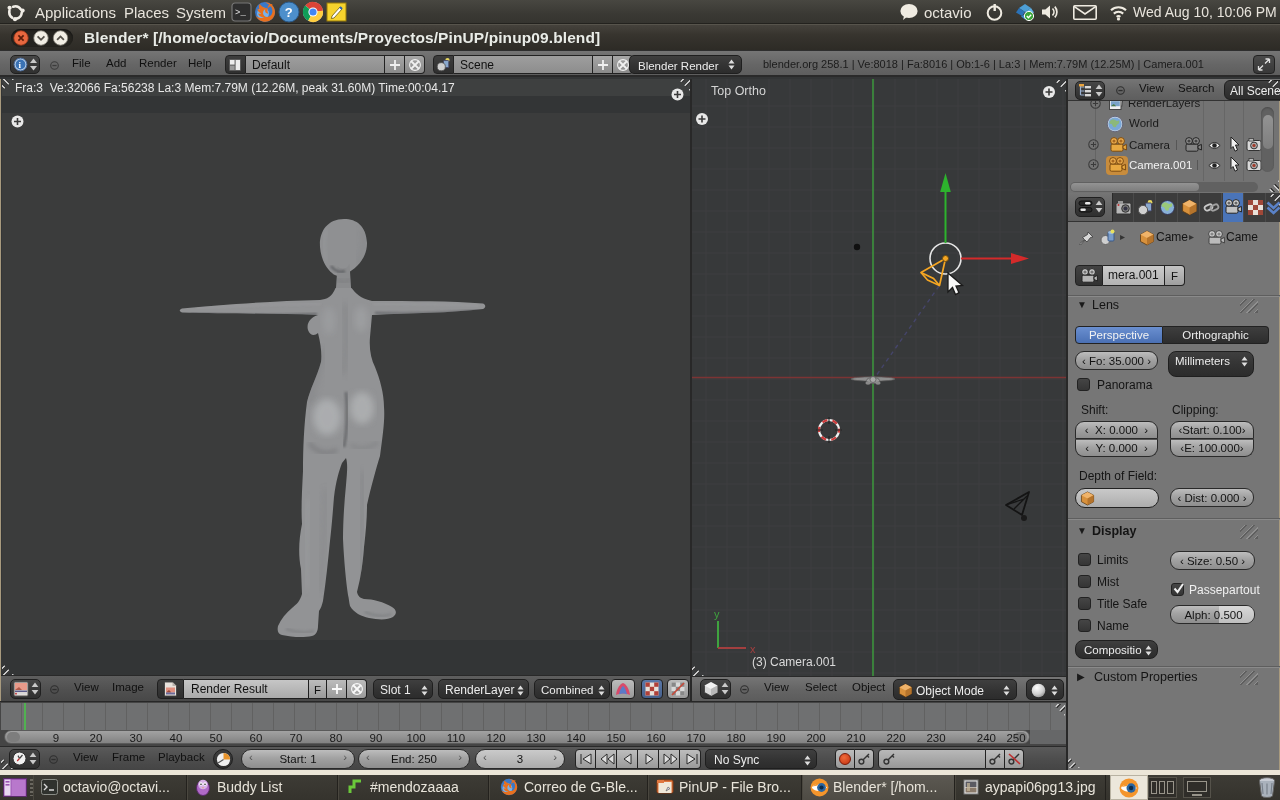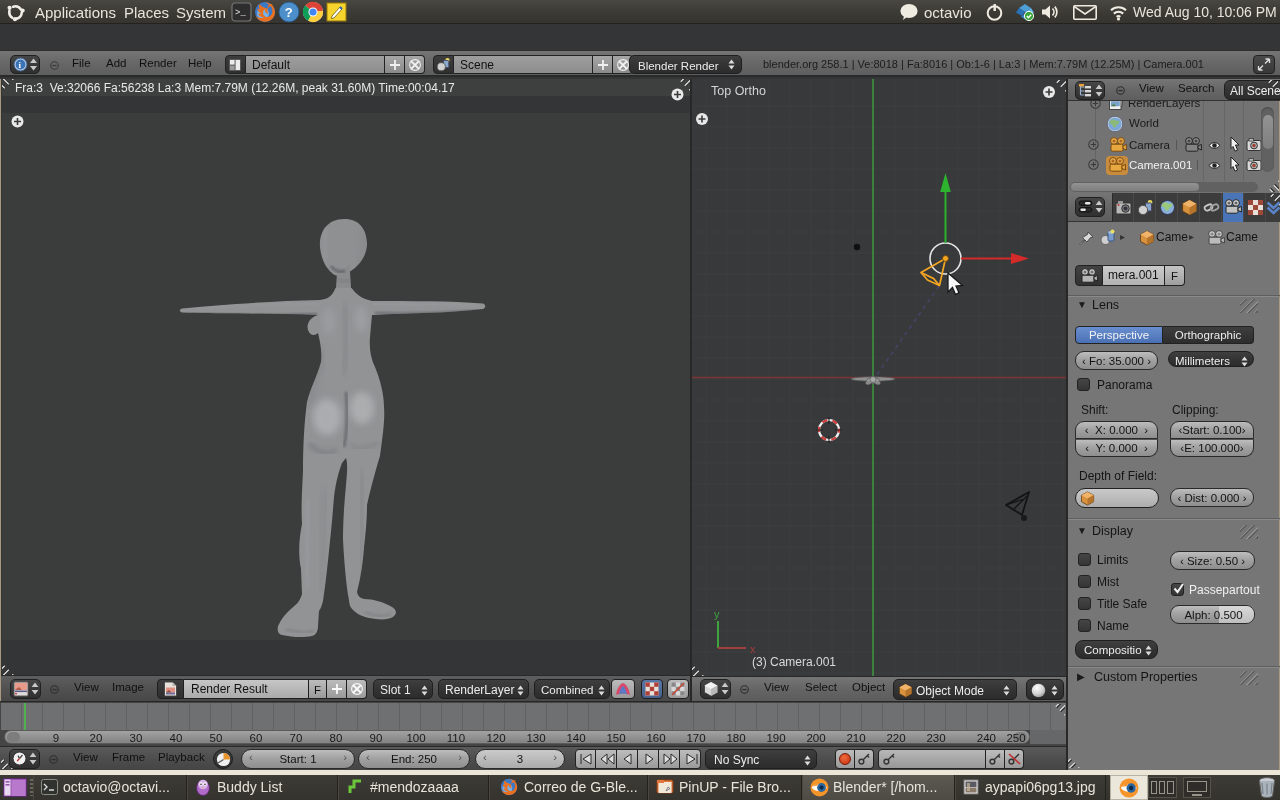--- a/index.html
+++ b/index.html
@@ -133,20 +133,33 @@
       <g fill="none" stroke="#efebe1">
         <path d="M3 6.2 a11 11 0 0 1 15 0" stroke-width="2.1"></path>
         <path d="M5.8 9.6 a7 7 0 0 1 9.4 0" stroke-width="2.1"></path>
         <path d="M8.6 12.8 a3.4 3.4 0 0 1 3.8 0" stroke-width="2.1"></path>
       </g>
       <circle cx="10.5" cy="15" r="1.6" fill="#efebe1"></circle>
     </svg>
     <span class="abs menu" style="left:1133px;top:4px;font-size:14px;">Wed Aug 10, 10:06 PM</span>
   </div>
 
+  <div id="titlebar" class="abs">
+
+    <div class="pill"></div>
+    <svg class="abs" style="left:13px;top:5px" width="58" height="16" viewBox="0 0 58 16">
+      <circle cx="8" cy="8" r="7.2" fill="#e8683f" stroke="#9e3a1c" stroke-width="0.8"></circle>
+      <path d="M5.4 5.4 l5.2 5.2 M10.6 5.4 l-5.2 5.2" stroke="#5a1d0a" stroke-width="1.7"></path>
+      <circle cx="28" cy="8" r="7.2" fill="#f2eee4" stroke="#8a867c" stroke-width="0.8"></circle>
+      <path d="M24.6 6.4 l3.4 3.4 3.4-3.4" stroke="#55514a" stroke-width="1.8" fill="none"></path>
+      <circle cx="47.5" cy="8" r="7.2" fill="#f2eee4" stroke="#8a867c" stroke-width="0.8"></circle>
+      <path d="M44.1 9.8 l3.4-3.4 3.4 3.4" stroke="#55514a" stroke-width="1.8" fill="none"></path>
+    </svg>
+    <span id="wtitle">Blender* [/home/octavio/Documents/Proyectos/PinUP/pinup09.blend]</span>
+  </div>
 
   <div id="infohdr" class="abs hdr-light" style="left:0;top:50px;width:1280px;height:27px;border-bottom:2px solid #2a2a2a;border-top:1px solid #2e2e2e;">
     <div class="abs ebtn" style="left:10px;top:4px;width:30px;height:19px;"></div>
     <svg class="abs" style="left:13px;top:6px" width="15" height="15" viewBox="0 0 15 15">
       <circle cx="7.5" cy="7.5" r="6.4" fill="#b8cfe8" stroke="#4a6a9a"></circle>
       <circle cx="7.5" cy="7.5" r="4.9" fill="#3a72b4"></circle>
       <text x="5.6" y="11" font-size="9" font-weight="bold" fill="#fff" font-family="Liberation Serif">i</text>
     </svg>
     <svg class="abs" style="left:29px;top:7px" width="9" height="13" viewBox="0 0 9 13">
       <path d="M4.5 0.5 L8 5 H1z" fill="#c9c9c9"></path>
@@ -968,24 +981,24 @@
       <div class="abs" style="left:97px;top:43px;width:20px;height:21px;background:linear-gradient(#c4c4c4,#9e9e9e);border:1px solid #222;border-left:none;border-radius:0 4px 4px 0;text-align:center;"><span style="font-size:11.5px;line-height:20px;">F</span></div>
 
       <div class="abs" style="left:0;top:73px;width:212px;height:1px;background:#5e5e5e;"></div>
       <div class="abs" style="left:0;top:74px;width:212px;height:1px;background:#8a8a8a;"></div>
 
       <span class="abs" style="left:9px;top:77px;color:#1a1a1a;font-size:10px;">▼</span>
       <span class="abs" style="left:24px;top:76px;font-size:12.5px;">Lens</span>
       <div class="abs" style="left:172px;top:77px;width:18px;height:14px;background:repeating-linear-gradient(135deg, transparent 0 3px, #8f8f8f 3px 4px, #5f5f5f 4px 5.5px);"></div>
 
       <div class="abs" style="left:7px;top:104px;width:88px;height:18px;background:linear-gradient(#6a8fd0,#4a70b4);border:1px solid #222;border-radius:4px 0 0 4px;text-align:center;"><span style="font-size:11.5px;color:#f2f2f2;line-height:17px;">Perspective</span></div>
-      <div class="abs" style="left:95px;top:104px;width:91px;height:18px;background:linear-gradient(#3e3e3e,#2d2d2d);border:1px solid #222;border-left:none;border-radius:0 4px 4px 0;text-align:center;"><span style="font-size:11.5px;color:#ececec;line-height:17px;">Orthographic</span></div>
+      <div class="abs" style="left:95px;top:104px;width:106px;height:18px;background:linear-gradient(#3e3e3e,#2d2d2d);border:1px solid #222;border-left:none;border-radius:0 4px 4px 0;text-align:center;"><span style="font-size:11.5px;color:#ececec;line-height:17px;">Orthographic</span></div>
 
       <div class="abs num" style="left:7px;top:129px;width:83px;height:19px;"><span style="line-height:18px;">‹ Fo: 35.000 ›</span></div>
-      <div class="abs ddark" style="left:100px;top:129px;width:86px;height:16px;padding-left:8px;">
+      <div class="abs ddark" style="left:100px;top:129px;width:86px;height:26px;padding-left:8px;">
           <span style="position:absolute;left:6px;top:3px;font-size:11.5px;">Millimeters</span>
         <svg class="abs" style="right:5px;top:4px" width="7" height="11" viewBox="0 0 7 11">
             <path d="M3.5 0.5 L6.5 4.5 H0.5z" fill="#ddd"></path>
             <path d="M3.5 10.5 L6.5 6.5 H0.5z" fill="#ddd"></path>
           </svg>
       </div>
 
       <div class="abs cbx" style="left:9px;top:156px;"></div>
       <span class="abs" style="left:29px;top:156px;">Panorama</span>
 
@@ -1002,21 +1015,21 @@
         <path d="M8 1 L14.5 4.5 V11.5 L8 15 L1.5 11.5 V4.5 Z" fill="#d8913c" stroke="#5a3a14" stroke-width="0.8"></path>
         <path d="M8 1 L14.5 4.5 L8 8 L1.5 4.5 Z" fill="#efb36a"></path>
         <path d="M8 8 L14.5 4.5 V11.5 L8 15z" fill="#b5742c"></path>
       </svg>
       <div class="abs num" style="left:102px;top:266px;width:84px;height:19px;"><span style="line-height:18px;">‹ Dist: 0.000 ›</span></div>
 
       <div class="abs" style="left:0;top:296px;width:212px;height:1px;background:#5e5e5e;"></div>
       <div class="abs" style="left:0;top:297px;width:212px;height:1px;background:#8a8a8a;"></div>
 
       <span class="abs" style="left:9px;top:303px;color:#1a1a1a;font-size:10px;">▼</span>
-      <span class="abs" style="left:24px;top:302px;font-size:12.5px;">Display</span>
+      <span class="abs" style="left:24px;top:302px;font-size:12.5px;font-weight:bold;">Display</span>
       <div class="abs" style="left:172px;top:303px;width:18px;height:14px;background:repeating-linear-gradient(135deg, transparent 0 3px, #8f8f8f 3px 4px, #5f5f5f 4px 5.5px);"></div>
       <div class="abs cbx" style="left:10px;top:331px;"></div>
         <span class="abs" style="left:29px;top:331px;">Limits</span>
       <div class="abs cbx" style="left:10px;top:353px;"></div>
         <span class="abs" style="left:29px;top:353px;">Mist</span>
       <div class="abs cbx" style="left:10px;top:375px;"></div>
         <span class="abs" style="left:29px;top:375px;">Title Safe</span>
       <div class="abs cbx" style="left:10px;top:397px;"></div>
         <span class="abs" style="left:29px;top:397px;">Name</span>
       <div class="abs num" style="left:102px;top:329px;width:85px;height:19px;"><span style="line-height:18px;">‹ Size: 0.50 ›</span></div>

